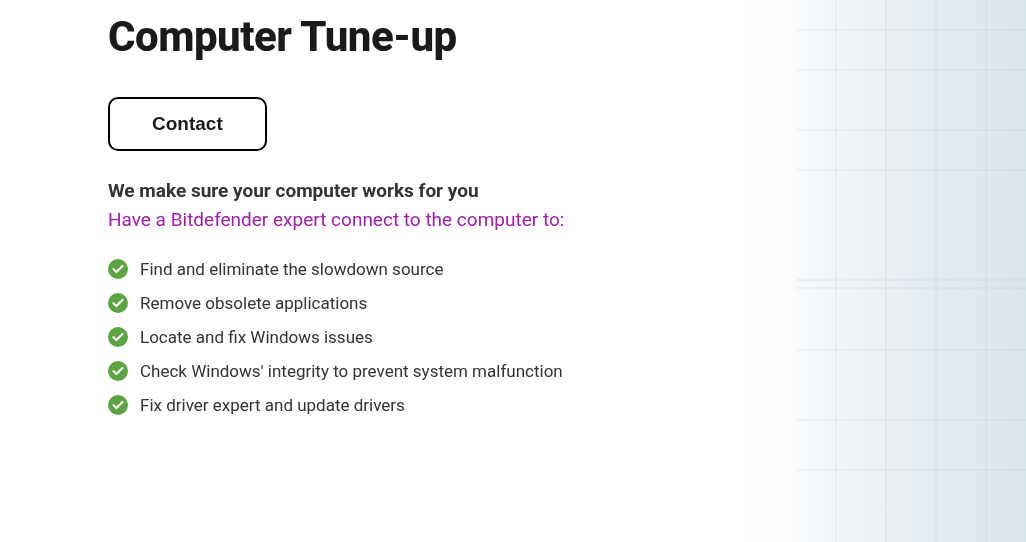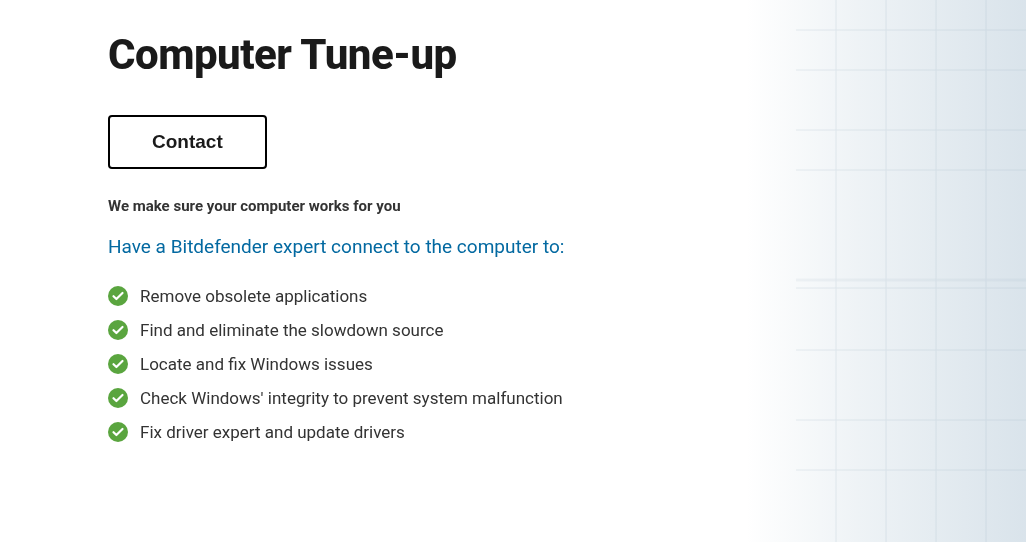--- a/index.html
+++ b/index.html
@@ -27,53 +27,53 @@
     .bg-lines {
       position: absolute;
       right: 0;
       top: 0;
       width: 230px;
       height: 100%;
       opacity: 0.4;
       pointer-events: none;
     }
     .content {
-      padding: 30px 108px;
+      padding: 12px 108px;
       position: relative;
       z-index: 1;
     }
     .page-title {
       font-size: 42px;
       font-weight: 800;
       color: #1a1a1a;
       letter-spacing: -0.5px;
       margin-bottom: 36px;
     }
     .contact-button {
       display: inline-block;
       padding: 14px 42px;
       border: 2px solid #000000;
-      border-radius: 4px;
+      border-radius: 10px;
       background: #ffffff;
       font-size: 19px;
       font-weight: 600;
       color: #1a1a1a;
       cursor: pointer;
       margin-bottom: 28px;
     }
     .subtitle-bold {
-      font-size: 15px;
+      font-size: 19px;
       font-weight: 700;
       color: #333333;
-      margin-bottom: 20px;
+      margin-bottom: 6px;
     }
     .subtitle-text {
       font-size: 19px;
       font-weight: 400;
-      color: #0369a1;
+      color: #a21caf;
       margin-bottom: 28px;
     }
     .feature-list {
       list-style: none;
     }
     .feature-item {
       display: flex;
       align-items: center;
       margin-bottom: 14px;
       font-size: 17px;
@@ -115,28 +115,28 @@
 
   <div class="subtitle-bold">We make sure your computer works for you</div>
   <div class="subtitle-text">Have a Bitdefender expert connect to the computer to:</div>
 
   <ul class="feature-list">
     <li class="feature-item">
       <svg class="check-icon" viewBox="0 0 20 20">
         <circle cx="10" cy="10" r="10" fill="#5aa53f"></circle>
         <path d="M5.5 10.2 L8.4 13 L14.5 7" stroke="#ffffff" stroke-width="2.2" fill="none" stroke-linecap="round" stroke-linejoin="round"></path>
       </svg>
-      <span>Remove obsolete applications</span>
+      <span>Find and eliminate the slowdown source</span>
     </li>
     <li class="feature-item">
       <svg class="check-icon" viewBox="0 0 20 20">
         <circle cx="10" cy="10" r="10" fill="#5aa53f"></circle>
         <path d="M5.5 10.2 L8.4 13 L14.5 7" stroke="#ffffff" stroke-width="2.2" fill="none" stroke-linecap="round" stroke-linejoin="round"></path>
       </svg>
-      <span>Find and eliminate the slowdown source</span>
+      <span>Remove obsolete applications</span>
     </li>
     <li class="feature-item">
       <svg class="check-icon" viewBox="0 0 20 20">
         <circle cx="10" cy="10" r="10" fill="#5aa53f"></circle>
         <path d="M5.5 10.2 L8.4 13 L14.5 7" stroke="#ffffff" stroke-width="2.2" fill="none" stroke-linecap="round" stroke-linejoin="round"></path>
       </svg>
       <span>Locate and fix Windows issues</span>
     </li>
     <li class="feature-item">
       <svg class="check-icon" viewBox="0 0 20 20">

